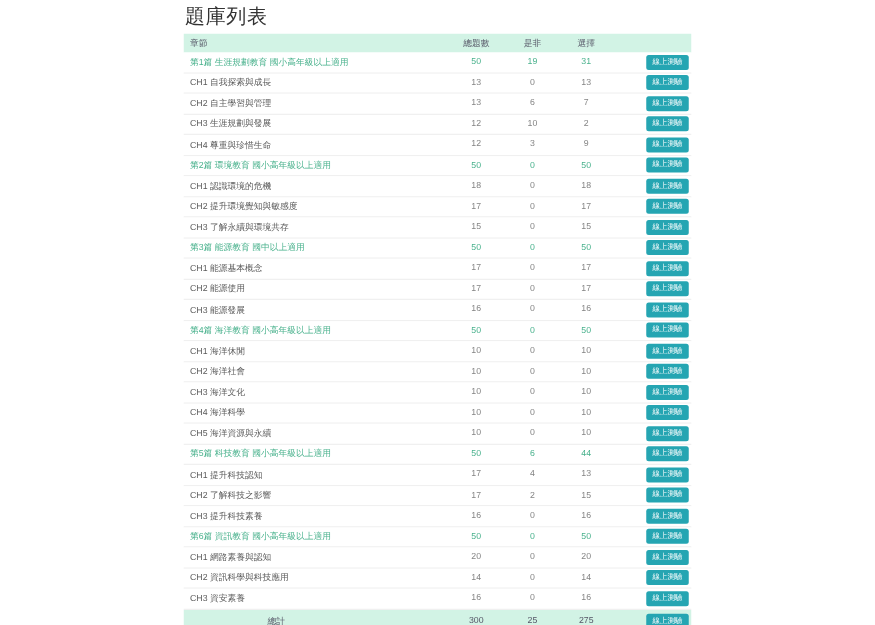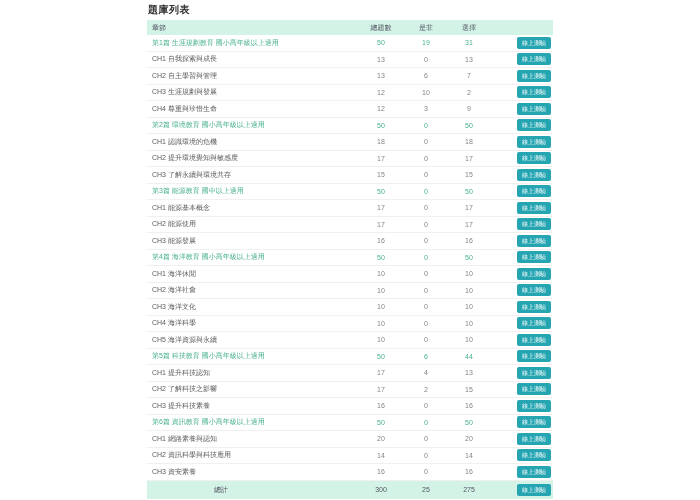--- a/index.html
+++ b/index.html
@@ -9,22 +9,22 @@
     background:#ffffff;
     font-family:"Liberation Sans","DejaVu Sans",sans-serif;
     overflow:hidden;
   }
   .container {
     width:406px;
     margin-left:147px;
     padding-top:3px;
   }
   .page-title {
-    font-size:10px;
-    font-weight:bold;
+    font-size:16px;
+    font-weight:normal;
     color:#333333;
     margin:0 0 3px 1px;
     letter-spacing:0.5px;
   }
   .qtable { width:100%; }
   .grid-row {
     display:grid;
     grid-template-columns: 1fr 52px 38px 48px 60px;
     align-items:center;
   }

